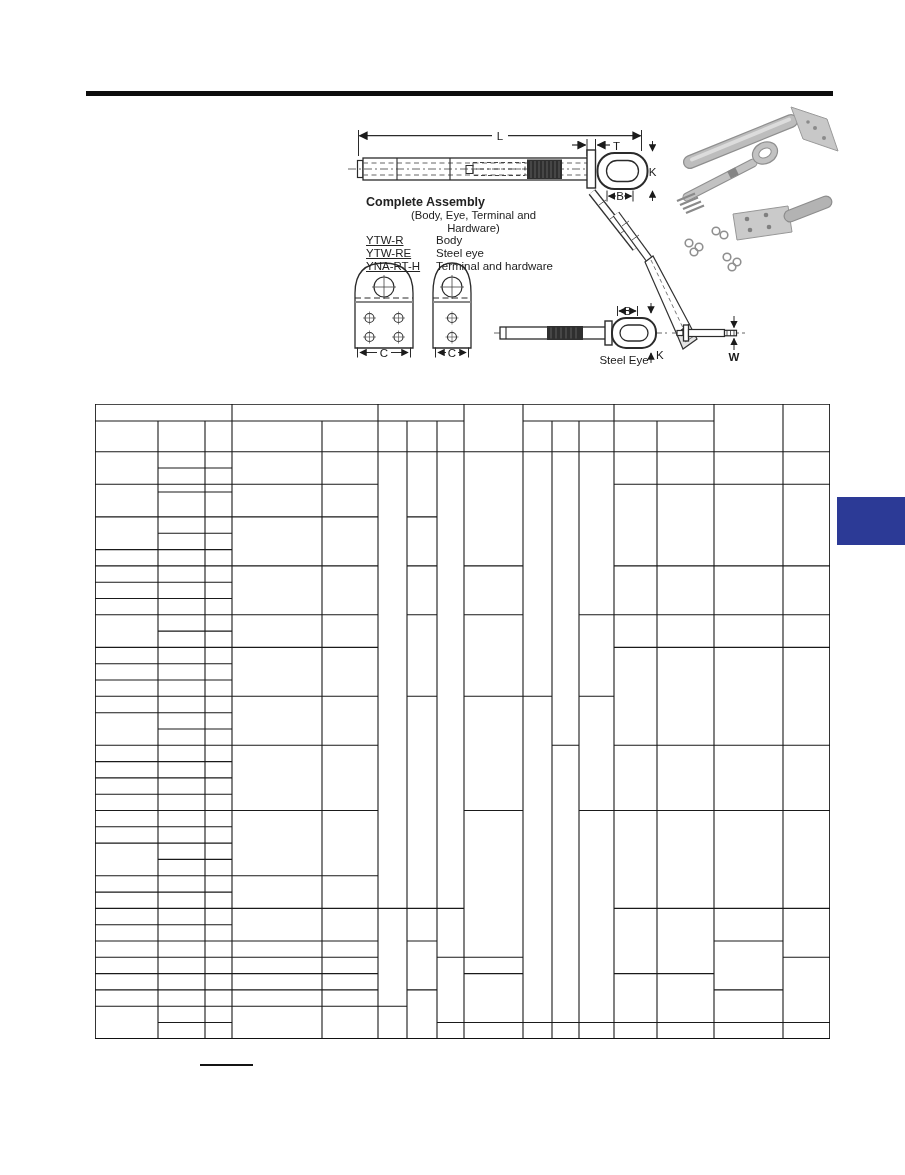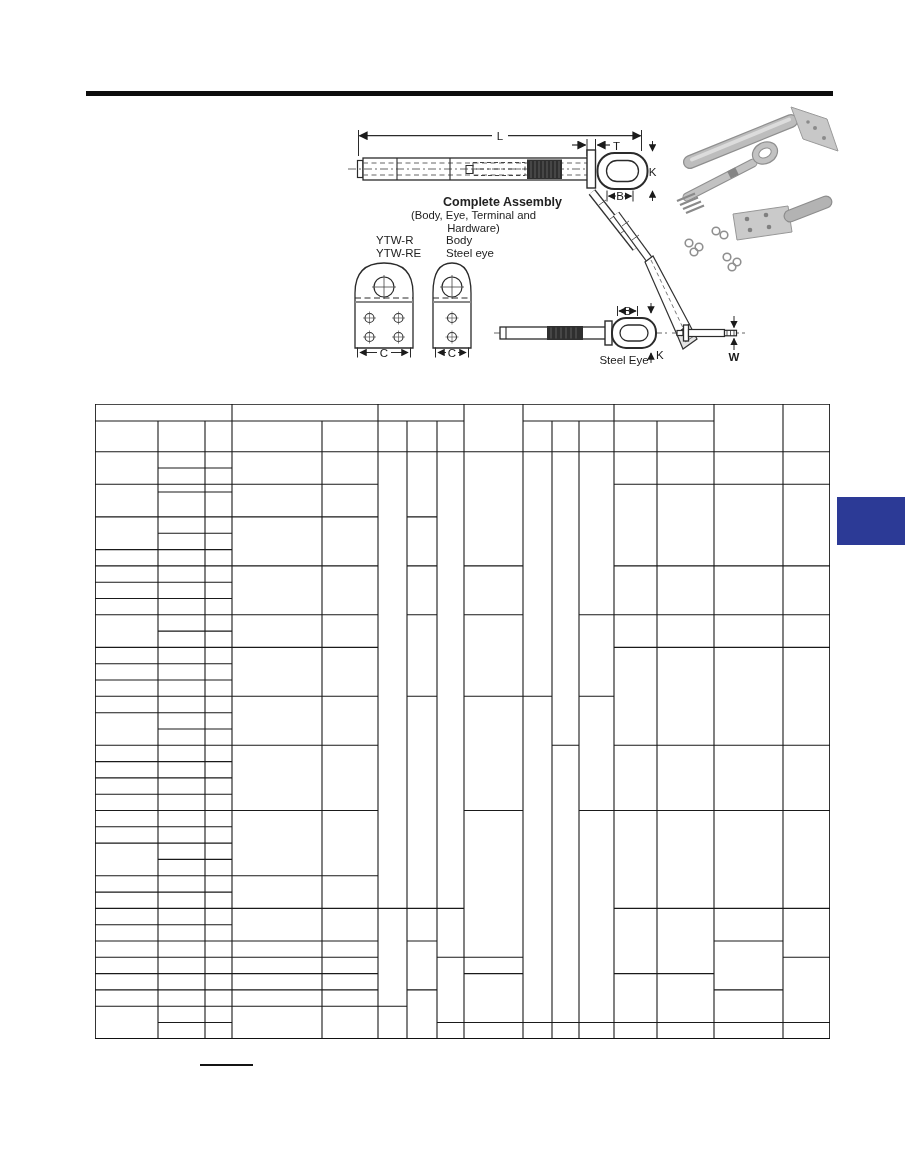--- a/index.html
+++ b/index.html
@@ -2,24 +2,24 @@
 <html><head>
 <meta charset="utf-8">
 <style>
   html,body{margin:0;padding:0;background:#e8e8e8;}
   #page{position:relative;width:905px;height:1175px;background:#ffffff;overflow:hidden;
         font-family:"Liberation Sans", sans-serif;color:#1a1a1a;}
   .abs{position:absolute;}
   #top-rule{left:86px;top:91px;width:747px;height:5px;background:#0d0d0d;}
   #drawing-svg{left:330px;top:95px;width:530px;height:295px;}
   #assembly-note{left:366px;top:196px;width:196px;font-size:11.5px;line-height:12.8px;color:#222;z-index:5;}
-  #assembly-note .title{font-weight:bold;font-size:12.5px;text-align:right;line-height:13px;}
+  #assembly-note .title{font-weight:bold;font-size:12.5px;text-align:left;line-height:13px;}
   #assembly-note .subtitle{text-align:center;font-size:11.3px;line-height:12.5px;margin-left:19px;}
   #assembly-note .row{display:flex;}
-  #assembly-note .code{width:70px;margin-left:10px;flex:none;}
+  #assembly-note .code{width:70px;flex:none;text-decoration:underline;}
   #table-svg{left:95px;top:404px;width:735px;height:635px;}
   #page-tab{left:837px;top:497px;width:68px;height:48px;background:#2c3a96;}
   #footnote-rule{left:200px;top:1064px;width:53px;height:2px;background:#141414;}
   svg text{font-family:"Liberation Sans", sans-serif;fill:#1b1b1b;}
   .dimtxt{font-size:11.5px;}
   .captxt{font-size:11.5px;}
 </style>
 </head>
 <body>
 
@@ -189,20 +189,24 @@
   <div id="assembly-note" class="abs">
     <div class="title">Complete Assembly</div>
     <div class="subtitle">(Body, Eye, Terminal and Hardware)</div>
     <div class="row">
       <span class="code">YTW-R</span>
       <span class="desc">Body</span>
     </div>
     <div class="row">
       <span class="code">YTW-RE</span>
       <span class="desc">Steel eye</span>
+    </div>
+    <div class="row">
+      <span class="code">YNA-RT-H</span>
+      <span class="desc">Terminal and hardware</span>
     </div>
   </div>
 
   <svg id="table-svg" class="abs" viewBox="95 404 735 635">
     <path fill="none" stroke="#1a1a1a" stroke-width="1.1" d="
       M95 421H464M523 421H714
       M95 451.7H830
       M158 468H232
       M95 484.3H378M614 484.3H830
       M158 492H232

